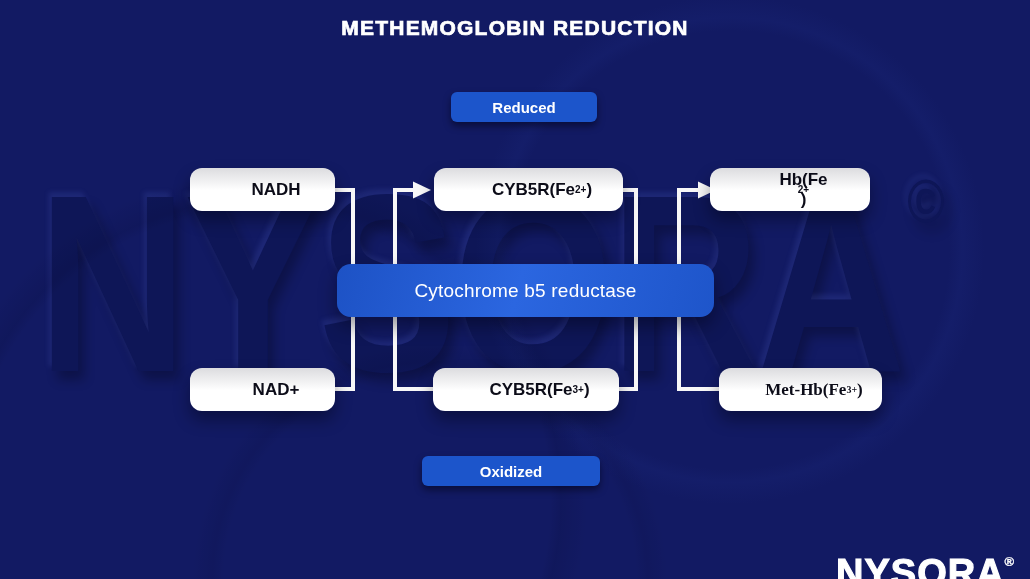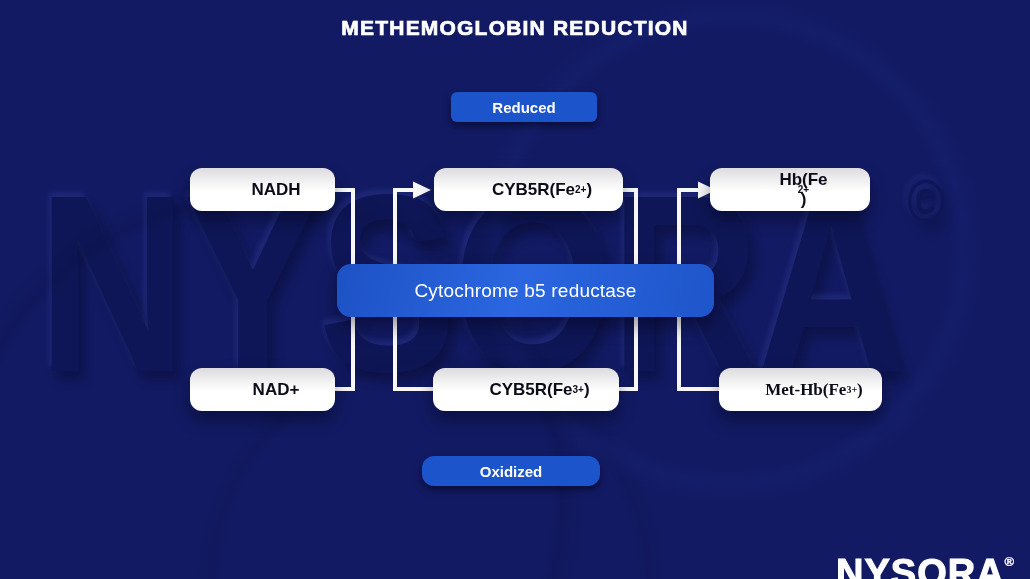--- a/index.html
+++ b/index.html
@@ -34,21 +34,21 @@
     text-align:center;color:#ffffff;font-size:21px;font-weight:700;
     letter-spacing:1.2px;-webkit-text-stroke:0.7px #ffffff;
   }
   
   .pill{
     position:absolute;z-index:3;display:flex;align-items:center;justify-content:center;
     background:#1c55cb;color:#fff;font-size:15px;font-weight:700;
     border-radius:6px;box-shadow:0 4px 7px rgba(0,0,15,0.50);
   }
   .pill.reduced{left:423px;top:92px;width:146px;height:30px;margin-left:28px;}
-  .pill.oxidized{left:422px;top:456px;width:178px;height:30px;border-radius:12px;}
+  .pill.oxidized{left:422px;top:456px;width:178px;height:30px;}
   
   .node{
     position:absolute;z-index:3;display:flex;align-items:center;justify-content:center;
     background:linear-gradient(180deg,#dcdcdf 0%,#ffffff 52%);
     border-radius:12px;height:43px;
     box-shadow:0 9px 16px rgba(0,0,12,0.38);
     color:#0c0c18;font-size:17px;font-weight:700;white-space:nowrap;padding-left:27px;
   }
   .node sup{font-size:10px;font-weight:700;line-height:0;vertical-align:7px;}
   .n-nadh{left:190px;top:168px;width:118px;}

